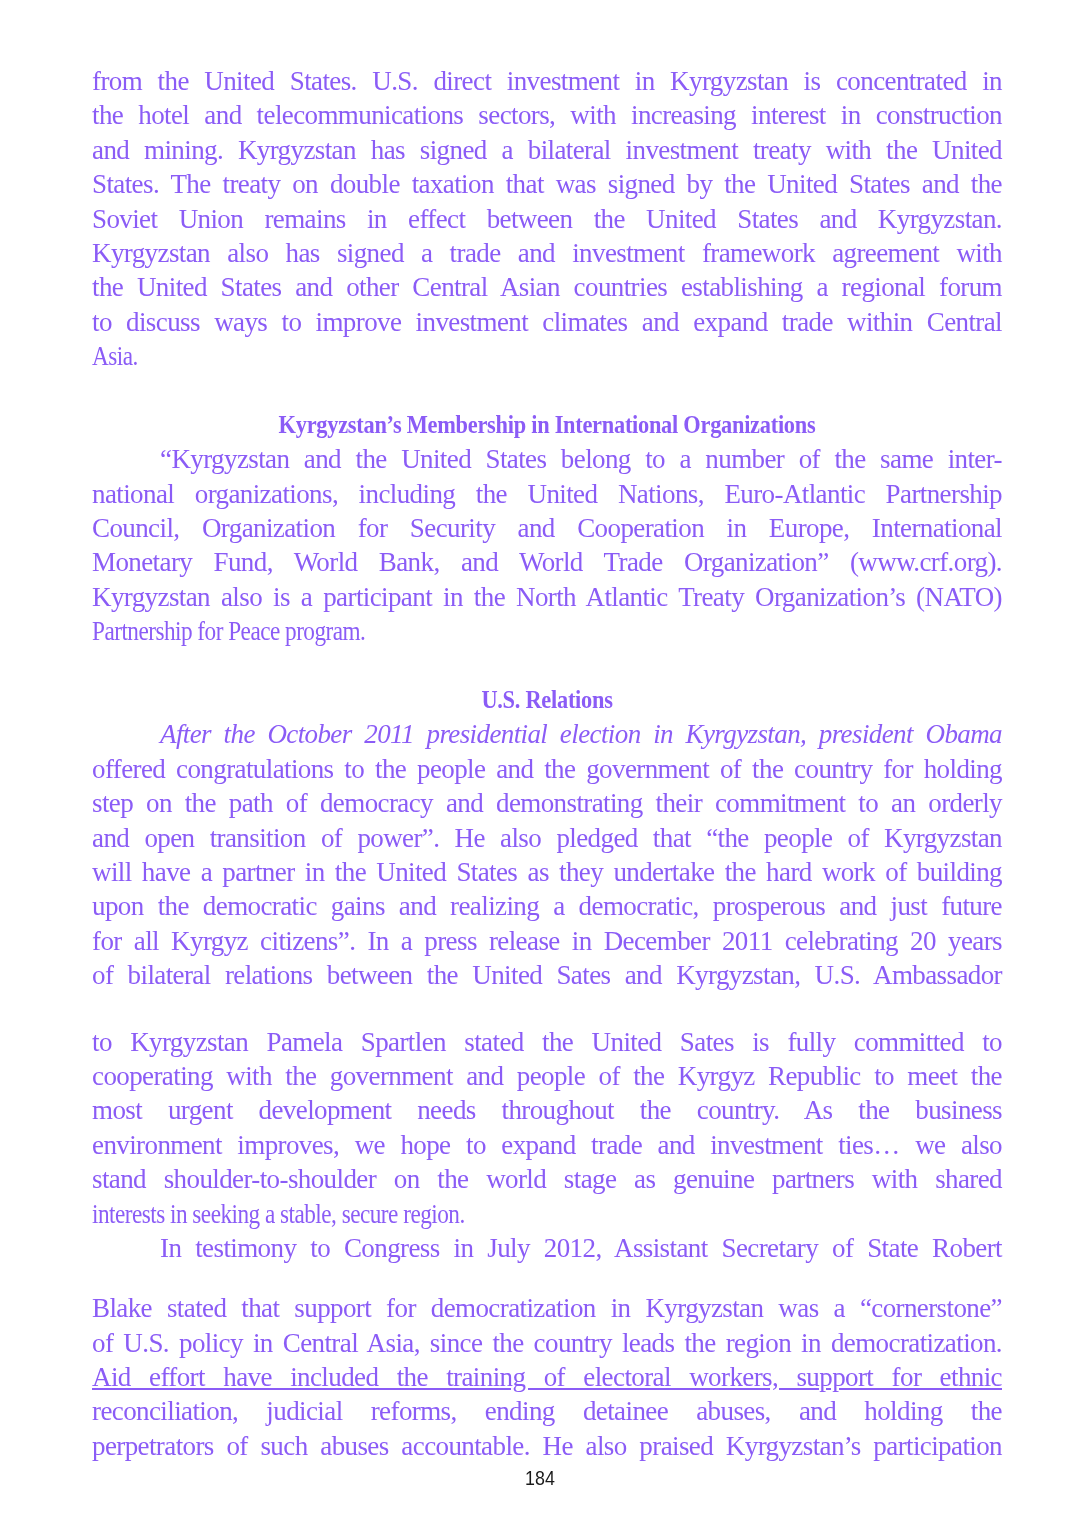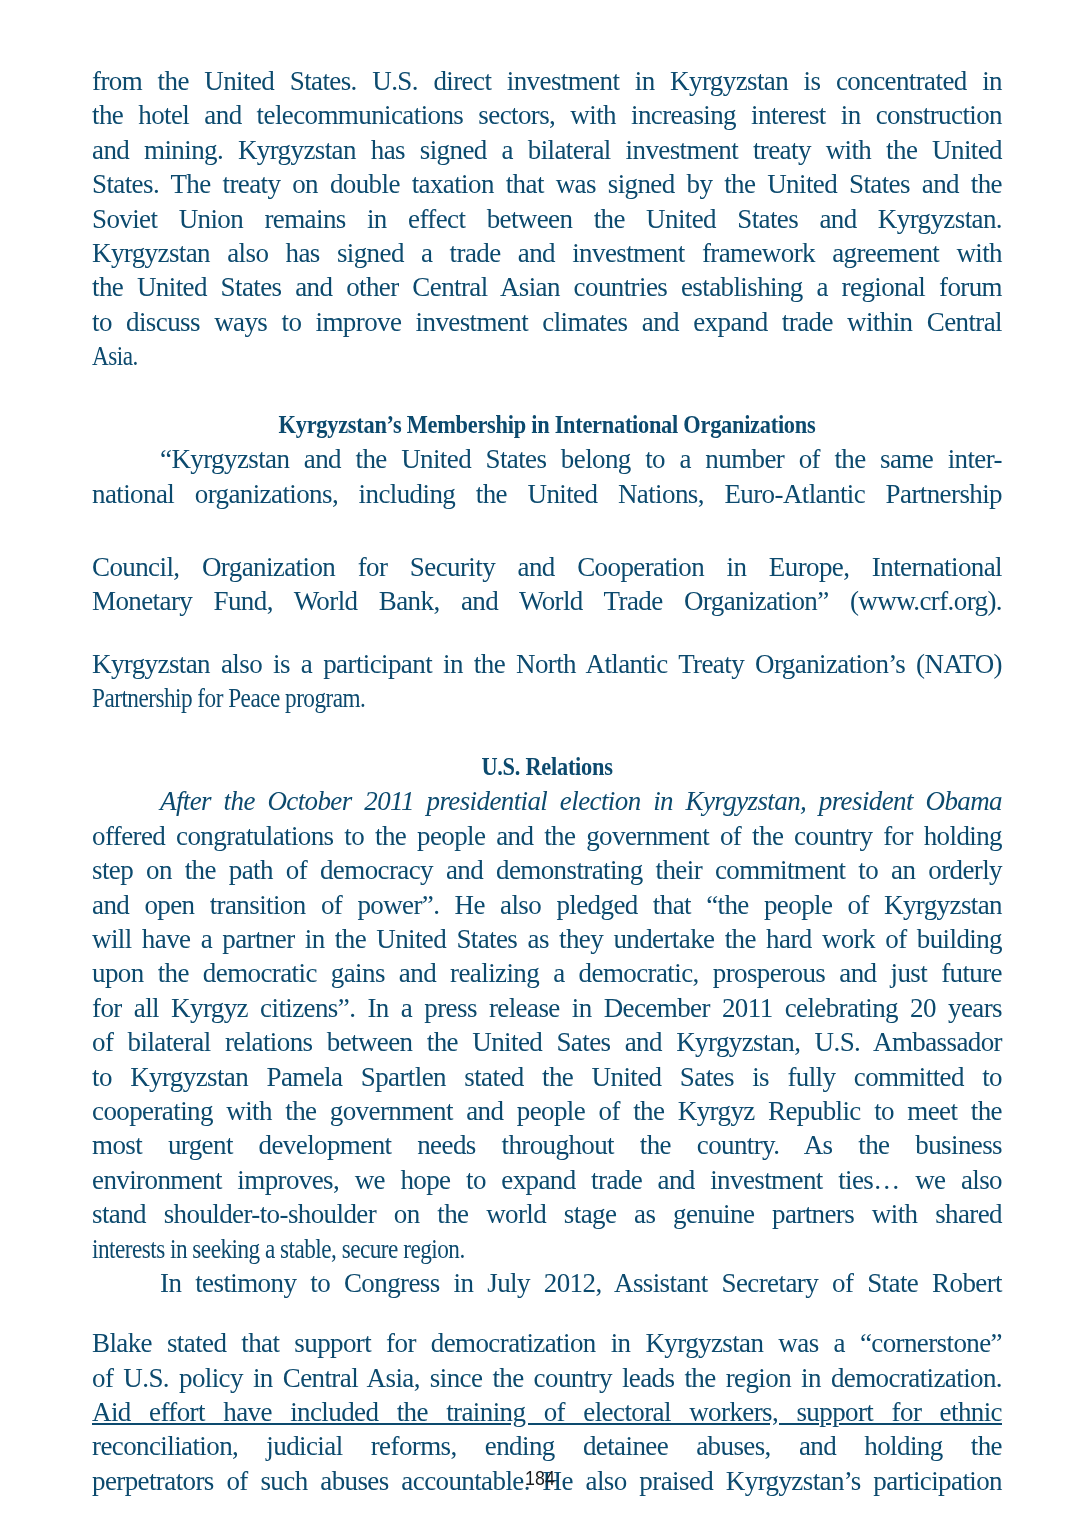--- a/index.html
+++ b/index.html
@@ -1,20 +1,20 @@
 <!DOCTYPE html>
 <html><head>
 <meta charset="utf-8">
 <style>
   html, body { margin: 0; padding: 0; background: #ffffff; }
   body { width: 1080px; height: 1530px; position: relative; overflow: hidden; }
   .page {
     position: absolute; left: 92px; top: 64px; width: 910px;
     font-family: "Liberation Serif", serif;
-    color: #0c4a6e;
+    color: #8b5cf6;
     font-size: 27px;
   }
   .line {
     display: block;
     height: 34.4px; line-height: 34.4px;
     white-space: nowrap;
     text-align: justify;
     text-align-last: justify;
     transform-origin: left center;
     letter-spacing: -0.6px;
@@ -52,39 +52,39 @@
     <span class="line" style="transform: scaleX(1); width: 910px; box-sizing: border-box;">to discuss ways to improve investment climates and expand trade within Central</span>
     <span class="line last" style="transform: scaleX(0.86); width: 1058.14px;">Asia.</span>
   </div>
 
   <span class="gap"></span>
 
   <h2 class="heading" style="margin: 0px; transform: scaleX(0.86);">Kyrgyzstan’s Membership in International Organizations</h2>
   <div class="para">
     <span class="line indent" style="transform: scaleX(1); width: 910px; padding-left: 68px; box-sizing: border-box;">“Kyrgyzstan and the United States belong to a number of the same inter-</span>
     <span class="line" style="transform: scaleX(1); width: 910px; box-sizing: border-box;">national organizations, including the United Nations, Euro-Atlantic Partnership</span>
-    <span class="line" style="transform: scaleX(1); width: 910px; box-sizing: border-box; margin-top: 39px;">Council, Organization for Security and Cooperation in Europe, International</span>
+    <span class="line" style="transform: scaleX(1); width: 910px; box-sizing: border-box;">Council, Organization for Security and Cooperation in Europe, International</span>
     <span class="line" style="transform: scaleX(1); width: 910px; box-sizing: border-box;">Monetary Fund, World Bank, and World Trade Organization” (www.crf.org).</span>
-    <span class="line" style="transform: scaleX(1); width: 910px; box-sizing: border-box; margin-top: 28px;">Kyrgyzstan also is a participant in the North Atlantic Treaty Organization’s (NATO)</span>
+    <span class="line" style="transform: scaleX(1); width: 910px; box-sizing: border-box;">Kyrgyzstan also is a participant in the North Atlantic Treaty Organization’s (NATO)</span>
     <span class="line last" style="transform: scaleX(0.86); width: 1058.14px;">Partnership for Peace program.</span>
   </div>
 
   <span class="gap"></span>
 
   <h2 class="heading" style="margin: 0px; transform: scaleX(0.86);">U.S. Relations</h2>
   <div class="para">
     <span class="line indent" style="transform: scaleX(1); width: 910px; padding-left: 68px; box-sizing: border-box; font-style: italic;">After the October 2011 presidential election in Kyrgyzstan, president Obama</span>
     <span class="line" style="transform: scaleX(1); width: 910px; box-sizing: border-box;">offered congratulations to the people and the government of the country for holding</span>
     <span class="line" style="transform: scaleX(1); width: 910px; box-sizing: border-box;">step on the path of democracy and demonstrating their commitment to an orderly</span>
     <span class="line" style="transform: scaleX(1); width: 910px; box-sizing: border-box;">and open transition of power”. He also pledged that “the people of Kyrgyzstan</span>
     <span class="line" style="transform: scaleX(1); width: 910px; box-sizing: border-box;">will have a partner in the United States as they undertake the hard work of building</span>
     <span class="line" style="transform: scaleX(1); width: 910px; box-sizing: border-box;">upon the democratic gains and realizing a democratic, prosperous and just future</span>
     <span class="line" style="transform: scaleX(1); width: 910px; box-sizing: border-box;">for all Kyrgyz citizens”. In a press release in December 2011 celebrating 20 years</span>
     <span class="line" style="transform: scaleX(1); width: 910px; box-sizing: border-box;">of bilateral relations between the United Sates and Kyrgyzstan, U.S. Ambassador</span>
-    <span class="line" style="transform: scaleX(1); width: 910px; box-sizing: border-box;">to Kyrgyzstan Pamela Spartlen stated the United Sates is fully committed to</span>
+    <span class="line" style="transform: scaleX(1); width: 910px; box-sizing: border-box; margin-top: 32px;">to Kyrgyzstan Pamela Spartlen stated the United Sates is fully committed to</span>
     <span class="line" style="transform: scaleX(1); width: 910px; box-sizing: border-box;">cooperating with the government and people of the Kyrgyz Republic to meet the</span>
     <span class="line" style="transform: scaleX(1); width: 910px; box-sizing: border-box;">most urgent development needs throughout the country. As the business</span>
     <span class="line" style="transform: scaleX(1); width: 910px; box-sizing: border-box;">environment improves, we hope to expand trade and investment ties… we also</span>
     <span class="line" style="transform: scaleX(1); width: 910px; box-sizing: border-box;">stand shoulder-to-shoulder on the world stage as genuine partners with shared</span>
     <span class="line last" style="transform: scaleX(0.86); width: 1058.14px;">interests in seeking a stable, secure region.</span>
   </div>
   <div class="para">
     <span class="line indent" style="transform: scaleX(1); width: 910px; padding-left: 68px; box-sizing: border-box;">In testimony to Congress in July 2012, Assistant Secretary of State Robert</span>
     <span class="line" style="transform: scaleX(1); width: 910px; box-sizing: border-box; margin-top: 26px;">Blake stated that support for democratization in Kyrgyzstan was a “cornerstone”</span>
     <span class="line" style="transform: scaleX(1); width: 910px; box-sizing: border-box;">of U.S. policy in Central Asia, since the country leads the region in democratization.</span>

